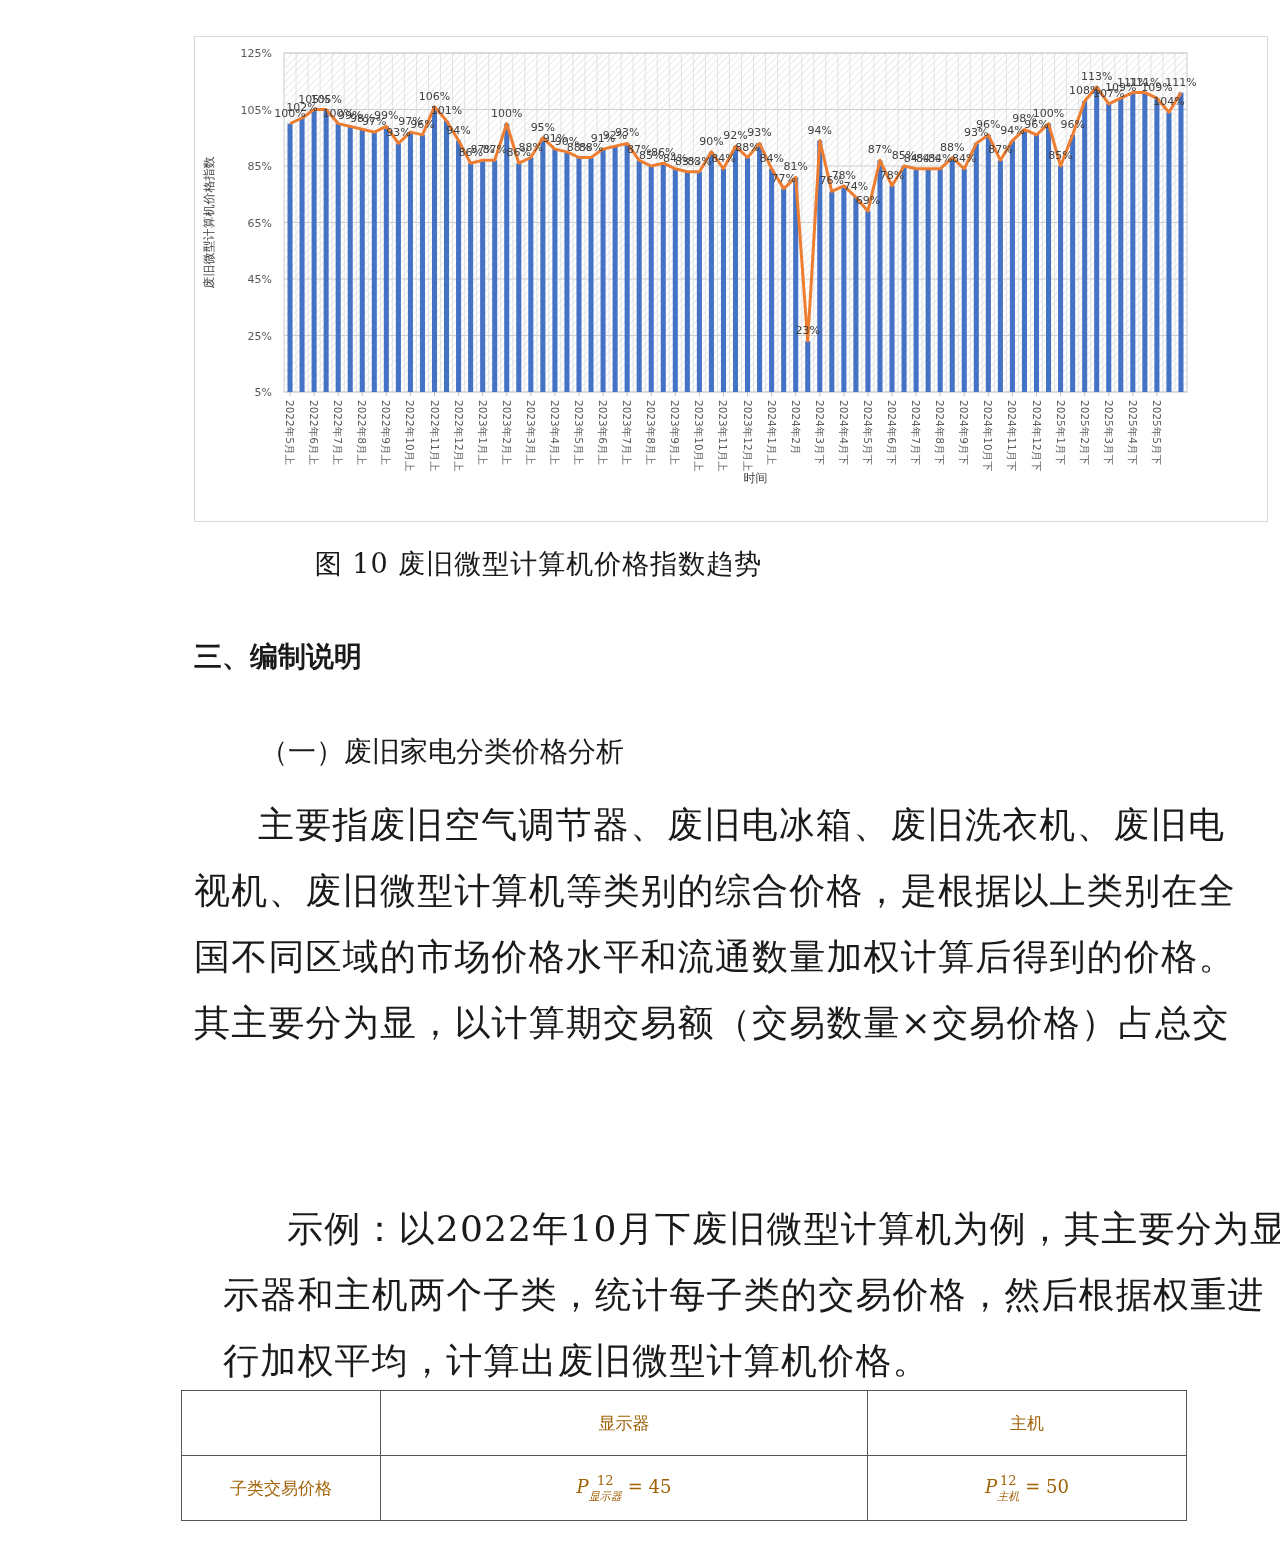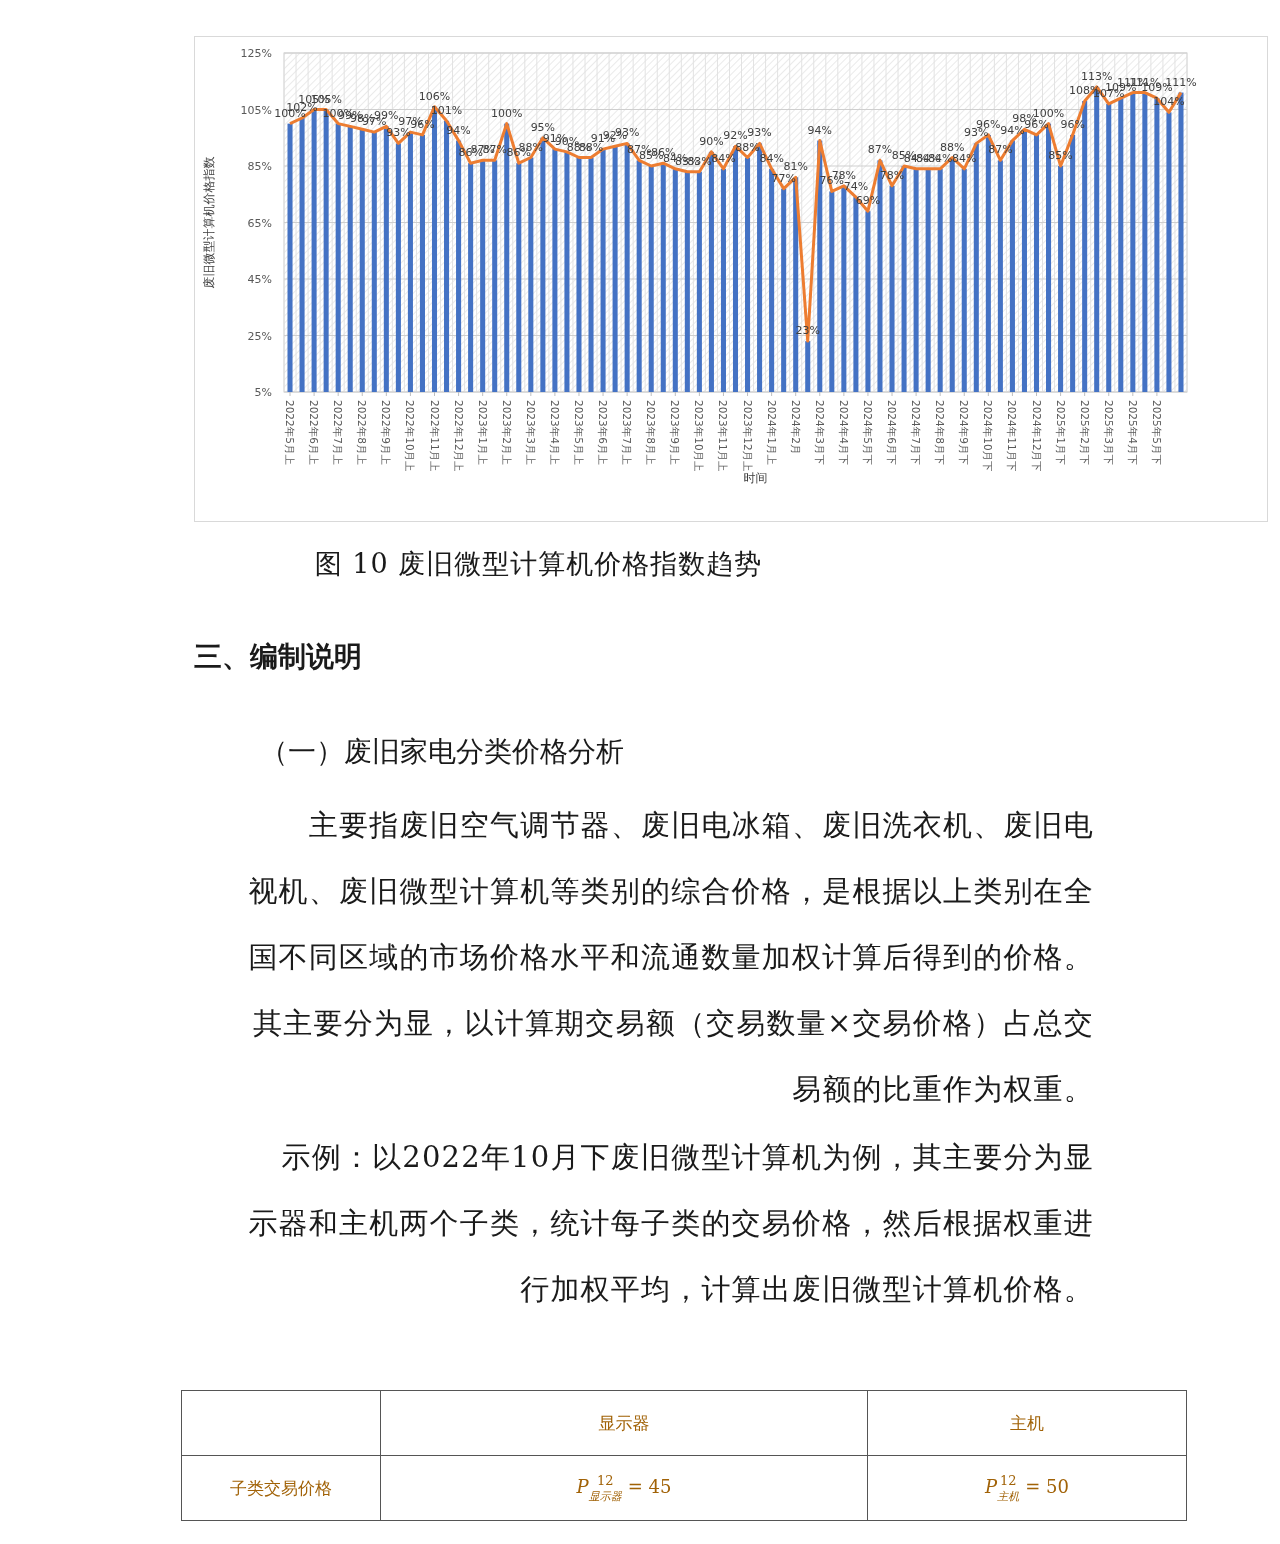--- a/index.html
+++ b/index.html
@@ -5,24 +5,24 @@
   html, body { margin:0; padding:0; background:#ffffff; }
   body { width:1280px; height:1544px; position:relative; font-family:"DejaVu Serif","Liberation Serif",serif; color:#1a1a1a; overflow:hidden; }
   .chart-frame { position:absolute; left:194px; top:36px; width:1072px; height:484px; border:1px solid #d9d9d9; background:#fff; }
   .chart-frame svg { position:absolute; left:0; top:0; }
   .axis-text { font-family:"DejaVu Sans","Liberation Sans",sans-serif; font-size:11px; fill:#595959; }
   .lbl-text { font-family:"DejaVu Sans","Liberation Sans",sans-serif; font-size:11px; fill:#404040; }
   .caption { position:absolute; left:0; width:1077px; top:546px; text-align:center; font-size:27px; letter-spacing:1px; }
   .caption span { position:relative; left:0; }
   .h-section { position:absolute; left:194px; top:638px; font-family:Liberation Serif, serif; font-size:28px; font-weight:bold; }
   .h-sub { position:absolute; left:260px; top:733px; font-size:28px; }
-  .para { position:absolute; left:194px; width:900px; font-size:29px; line-height:66px; letter-spacing:1.2px;text-align:right; }
+  .para { position:absolute; left:194px; width:900px; font-size:36px; line-height:66px; letter-spacing:1.2px; }
   .para .line { display:block; white-space:nowrap; }
   .p1 { top:792px; }
-  .p2 { top:1124px; }
+  .p2 { top:1196px;margin-left:29px; }
   table.data-table { position:absolute; left:181px; top:1390px; width:1006px; border-collapse:collapse; font-family:"DejaVu Sans","Liberation Sans",sans-serif; font-size:17px; color:#a16207; }
   table.data-table td { border:1.5px solid #555; text-align:center; height:62px; }
   .formula { font-family:"DejaVu Serif","Liberation Serif",serif; font-size:18px; }
   .formula i { font-style:italic; }
   .sup-sub { display:inline-flex; flex-direction:column; vertical-align:middle; line-height:1; margin-right:6px; }
   .sup-sub .sup { font-size:13px; }
   .sup-sub .sub { font-size:11px; font-style:italic; font-family:"DejaVu Sans","Liberation Sans",sans-serif; margin-top:4px; }
 </style>
 </head>
 <body>
@@ -359,21 +359,20 @@
 <div class="caption"><span>图 10  废旧微型计算机价格指数趋势</span></div>
 
 <div class="h-section">三、编制说明</div>
 <div class="h-sub">（一）废旧家电分类价格分析</div>
 
 <div class="para p1">
   <span class="line" style="padding-left:64px">主要指废旧空气调节器、废旧电冰箱、废旧洗衣机、废旧电</span>
   <span class="line">视机、废旧微型计算机等类别的综合价格，是根据以上类别在全</span>
   <span class="line">国不同区域的市场价格水平和流通数量加权计算后得到的价格。</span>
   <span class="line">其主要分为显，以计算期交易额（交易数量×交易价格）占总交</span>
-  <span class="line">易额的比重作为权重。</span>
 </div>
 
 <div class="para p2">
   <span class="line" style="padding-left:64px">示例：以2022年10月下废旧微型计算机为例，其主要分为显</span>
   <span class="line">示器和主机两个子类，统计每子类的交易价格，然后根据权重进</span>
   <span class="line">行加权平均，计算出废旧微型计算机价格。</span>
 </div>
 
 <table class="data-table">
   <tbody>

